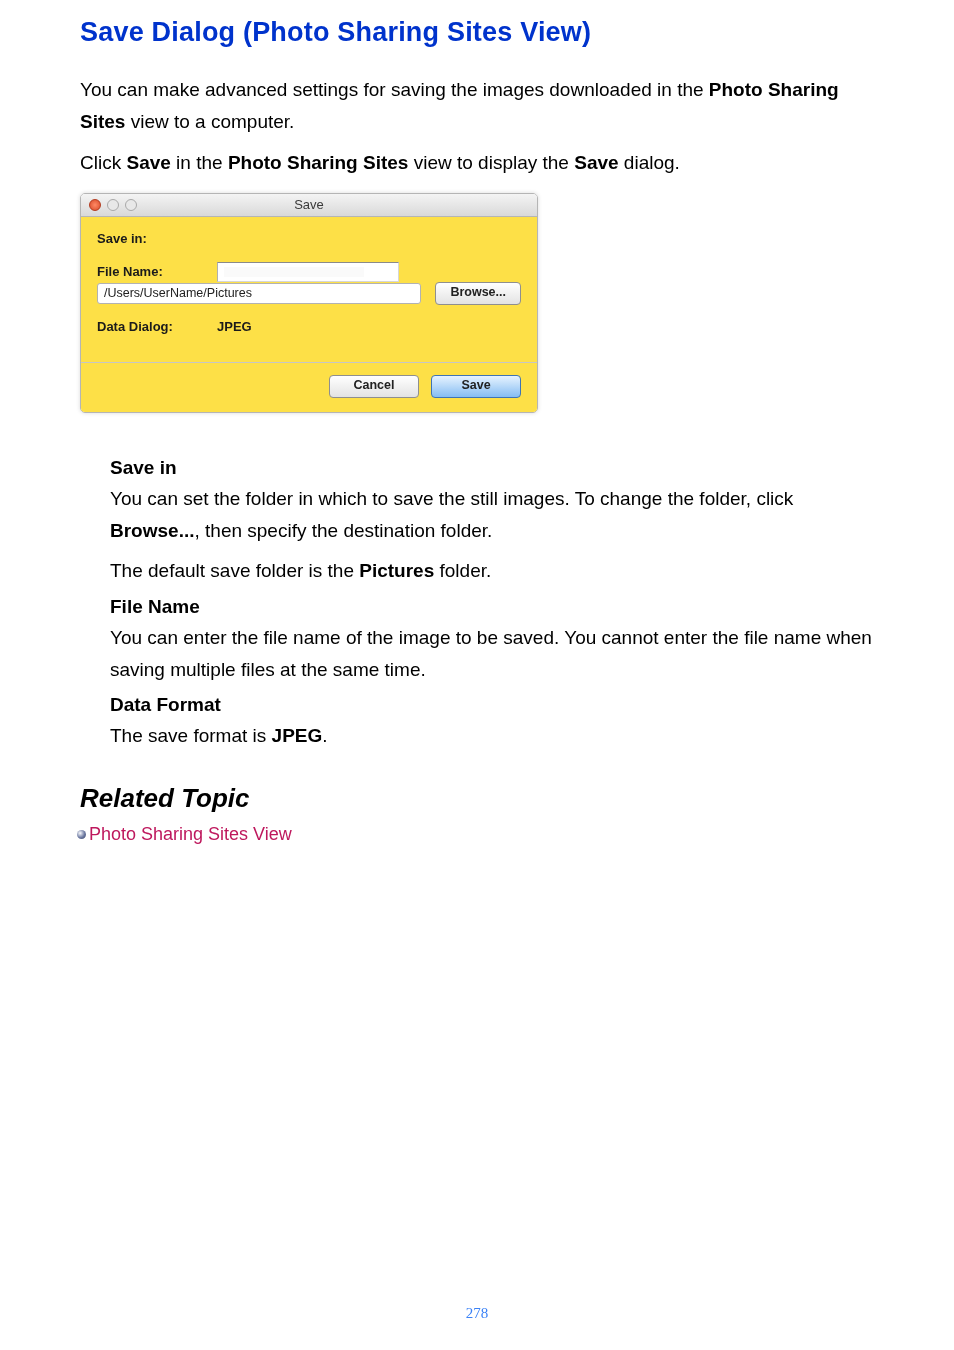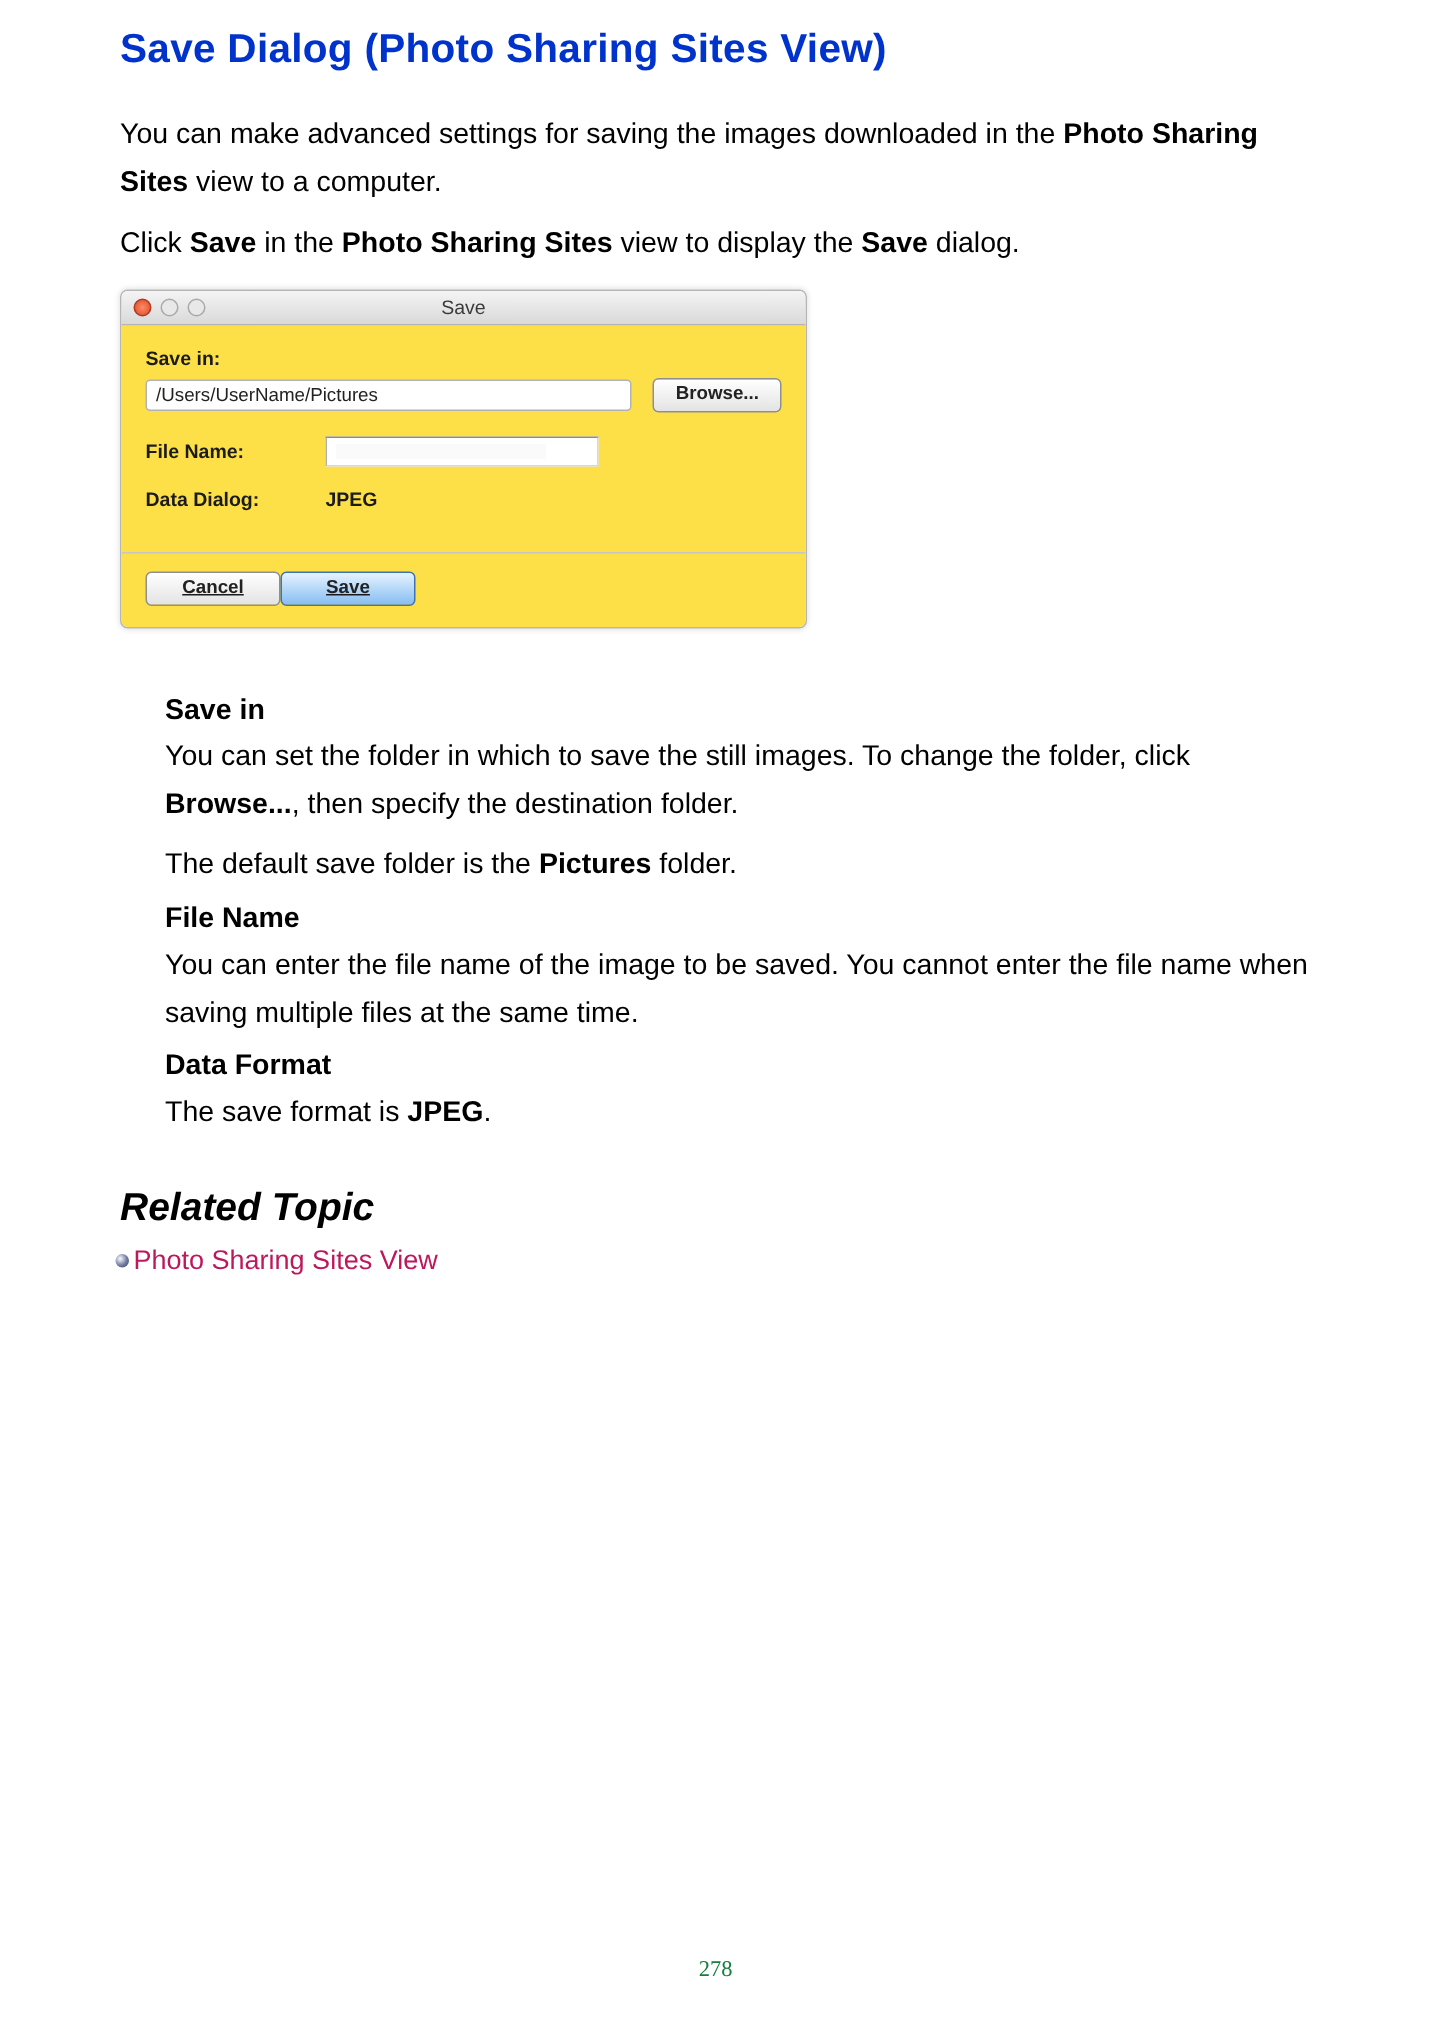--- a/index.html
+++ b/index.html
@@ -129,23 +129,23 @@
   .format-row { margin-top: 14px; }
   .format-row .lbl { width: 120px; }
   .format-val { font-weight: bold; font-size: 13px; }
   .dialog-sep {
     height: 1px;
     background: #c6c6c6;
     margin: 28px -16px 12px -16px;
   }
   .dialog-footer {
     display: flex;
-    justify-content: flex-start;
+    justify-content: flex-end;
+    gap: 12px;
     padding-bottom: 4px;
-    text-decoration: underline;
   }
   .dialog-footer .aqua-btn { width: 88px; padding: 0; }
 
   
   .defs { margin-left: 30px; margin-top: 44px; }
   .dt {
     font-size: 19px;
     font-weight: bold;
     margin-top: 6px;
     margin-bottom: 4px;
@@ -179,21 +179,21 @@
     text-decoration: none;
   }
 
   .page-number {
     position: absolute;
     bottom: 28px;
     left: 0; right: 0;
     text-align: center;
     font-family: "Times New Roman", serif;
     font-size: 15px;
-    color: #15803d;
+    color: #3b82f6;
   }
 </style>
 </head>
 <body>
 
 <div class="page">
 
   <h1 class="title">Save Dialog (Photo Sharing Sites View)</h1>
 
   <p class="intro">
@@ -205,27 +205,27 @@
 
   <div class="dialog-wrap">
     <div class="dialog-titlebar">
       <span class="tb-dot tb-close"></span>
       <span class="tb-dot tb-min"></span>
       <span class="tb-dot tb-zoom"></span>
       <span class="tb-title">Save</span>
     </div>
     <div class="dialog-body">
       <div class="lbl save-in-label">Save in:</div>
+      <div class="row filename-row">
+        <div class="lbl">File Name:</div>
+        <div class="filename-input"></div>
+      </div>
       <div class="row" style="gap:14px;">
         <div class="path-box">/Users/UserName/Pictures</div>
         <div class="aqua-btn">Browse...</div>
-      </div>
-      <div class="row filename-row">
-        <div class="lbl">File Name:</div>
-        <div class="filename-input"></div>
       </div>
       <div class="row format-row">
         <div class="lbl">Data Dialog:</div>
         <div class="format-val">JPEG</div>
       </div>
       <div class="dialog-sep"></div>
       <div class="dialog-footer">
         <div class="aqua-btn">Cancel</div>
         <div class="aqua-btn primary">Save</div>
       </div>

